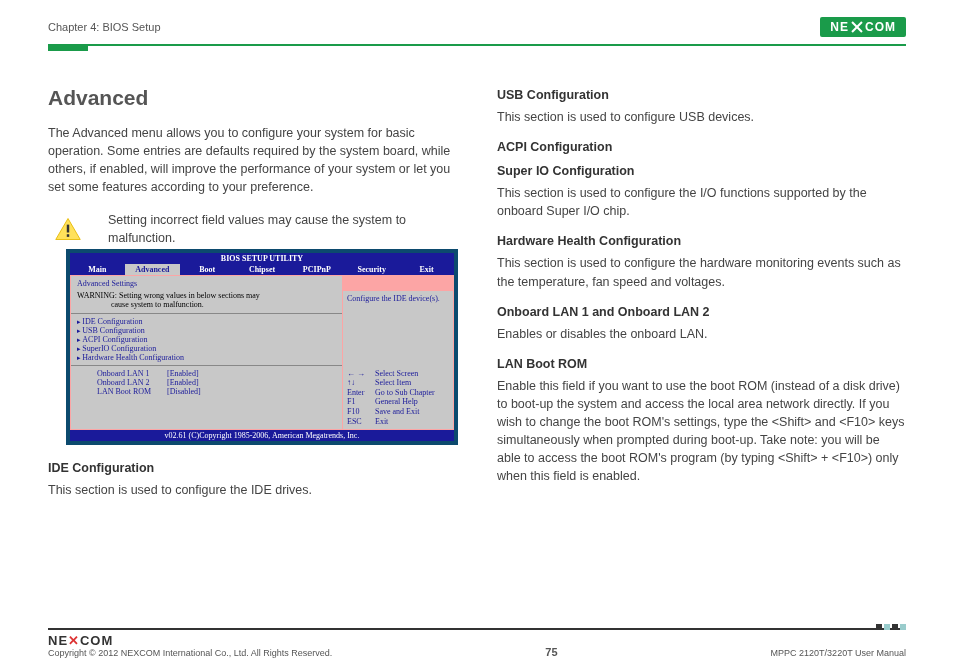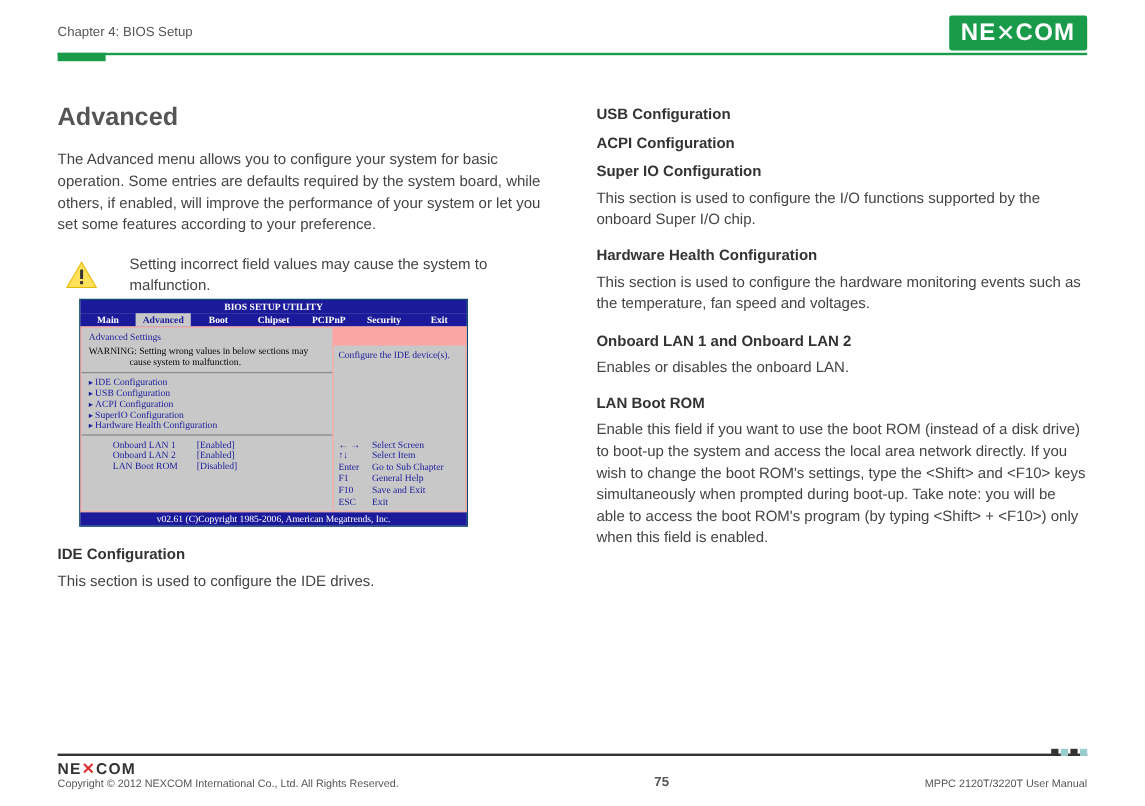--- a/index.html
+++ b/index.html
@@ -1,37 +1,37 @@
 <!DOCTYPE html>
 <html><head>
 <meta charset="utf-8">
 <style>
   * { margin: 0; padding: 0; box-sizing: border-box; }
   body { width: 954px; height: 672px; background: #fff; font-family: "Segoe UI", Arial, sans-serif; color: #333; position: relative; }
   .page { padding: 14px 48px 0 48px; }
   .top-bar { display: flex; justify-content: space-between; align-items: center; height: 26px; }
   .chapter { font-size: 11px; color: #555; }
-  .logo { background: #1a9b4a; color: #fff; font-weight: bold; font-size: 20px; letter-spacing: 1px; padding: 3px 10px; border-radius: 2px; display: flex; align-items: center; }
+  .logo { background: #1a9b4a; color: #fff; font-weight: bold; font-size: 12px; letter-spacing: 1px; padding: 3px 10px; border-radius: 2px; display: flex; align-items: center; }
   .logo .x { display: inline-block; width: 14px; height: 14px; position: relative; margin: 0 1px; }
   .logo .x::before, .logo .x::after { content:""; position:absolute; left:6px; top:0; width:2px; height:14px; background:#fff; }
   .logo .x::before { transform: rotate(45deg); }
   .logo .x::after  { transform: rotate(-45deg); }
   .rule-area { margin-top: 4px; height: 8px; position: relative; }
   .rule-full { height: 2px; background: #1a9b4a; }
   .rule-tab  { position:absolute; left:0; top:0; width: 40px; height: 7px; background:#1a9b4a; }
   .columns { display: flex; margin-top: 34px; gap: 40px; }
   .col { flex: 1; min-width: 0; }
   h1.section { font-size: 21px; font-weight: 600; color: #555; margin-bottom: 14px; }
   p.body { font-size: 12.5px; line-height: 1.45; color: #444; margin-bottom: 14px; }
   .warn-row { display: flex; align-items: center; gap: 26px; margin: 6px 0 2px 6px; }
   .warn-icon { width: 28px; height: 26px; flex: none; }
   .warn-text { font-size: 12.5px; line-height: 1.45; color:#444; }
   h3.sub { font-size: 12.5px; font-weight: 700; color:#333; margin: 10px 0 6px; }
   
-  .bios { width: 324px; margin: 0 0 16px 18px; border: 1px solid #0c4a6e; font-family: "Times New Roman", serif; font-size: 8px; color: #000; background:#c8c8c8; }
+  .bios { width: 392px; margin: 0 0 16px 18px; border: 4px solid #0c4a6e; font-family: "Times New Roman", serif; font-size: 8px; color: #000; background:#c8c8c8; }
   .bios-title { background:#1a1a9a; color:#fff; text-align:center; font-weight:bold; padding:1px 0; font-size:8px; }
   .bios-tabs { display:flex; background:#1a1a9a; color:#fff; font-weight:bold; }
   .bios-tabs div { padding:1px 0; text-align:center; flex:1; font-size:8px; }
   .bios-tabs .active { background:#c8c8c8; color:#1a1a9a; }
   .bios-body { display:flex; background:#fca5a5; }
   .bios-left { flex: 1; background:#c8c8c8; margin:1px; padding:3px 6px; color:#1a1a9a; }
   .bios-right{ width: 110px; background:#c8c8c8; margin:16px 1px 1px 0; padding:3px 4px; color:#1a1a9a; display:flex; flex-direction:column; justify-content:space-between; }
   .bios-left .hdr { color:#1a1a9a; font-weight:normal; }
   .bios-left .warn { color:#000; margin:3px 0 4px; line-height:1.15; }
   .bios-left .item { color:#1a1a9a; }
@@ -153,20 +153,21 @@
         </div>
         <div class="bios-foot">v02.61 (C)Copyright 1985-2006, American Megatrends, Inc.</div>
       </div>
 
       <h3 class="sub">IDE Configuration</h3>
       <p class="body">This section is used to configure the IDE drives.</p>
     </div>
 
     <div class="col">
       <h3 class="sub" style="margin-top:2px">USB Configuration</h3>
+      <p class="body">This section is used to configure USB devices.</p>
 
       <h3 class="sub">ACPI Configuration</h3>
 
       <h3 class="sub">Super IO Configuration</h3>
       <p class="body">This section is used to configure the I/O functions supported by the onboard Super I/O chip.</p>
 
       <h3 class="sub">Hardware Health Configuration</h3>
       <p class="body">This section is used to configure the hardware monitoring events such as the temperature, fan speed and voltages.</p>
 
       <h3 class="sub">Onboard LAN 1 and Onboard LAN 2</h3>

